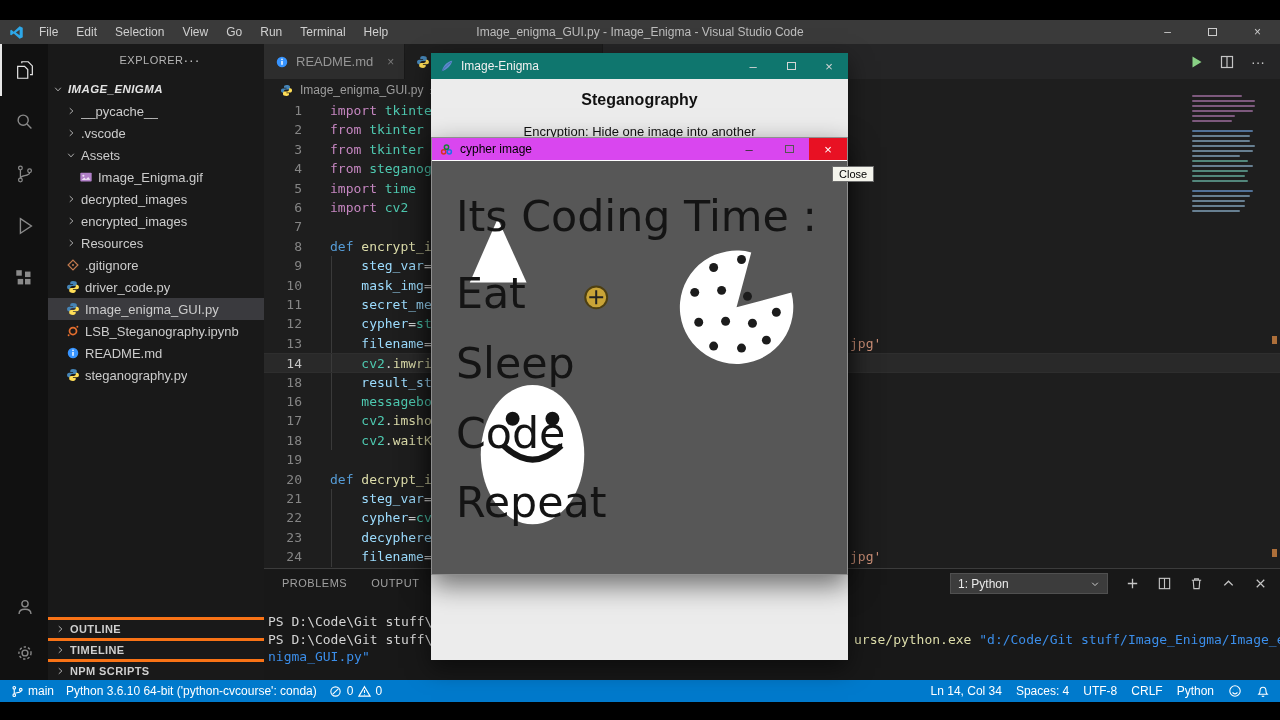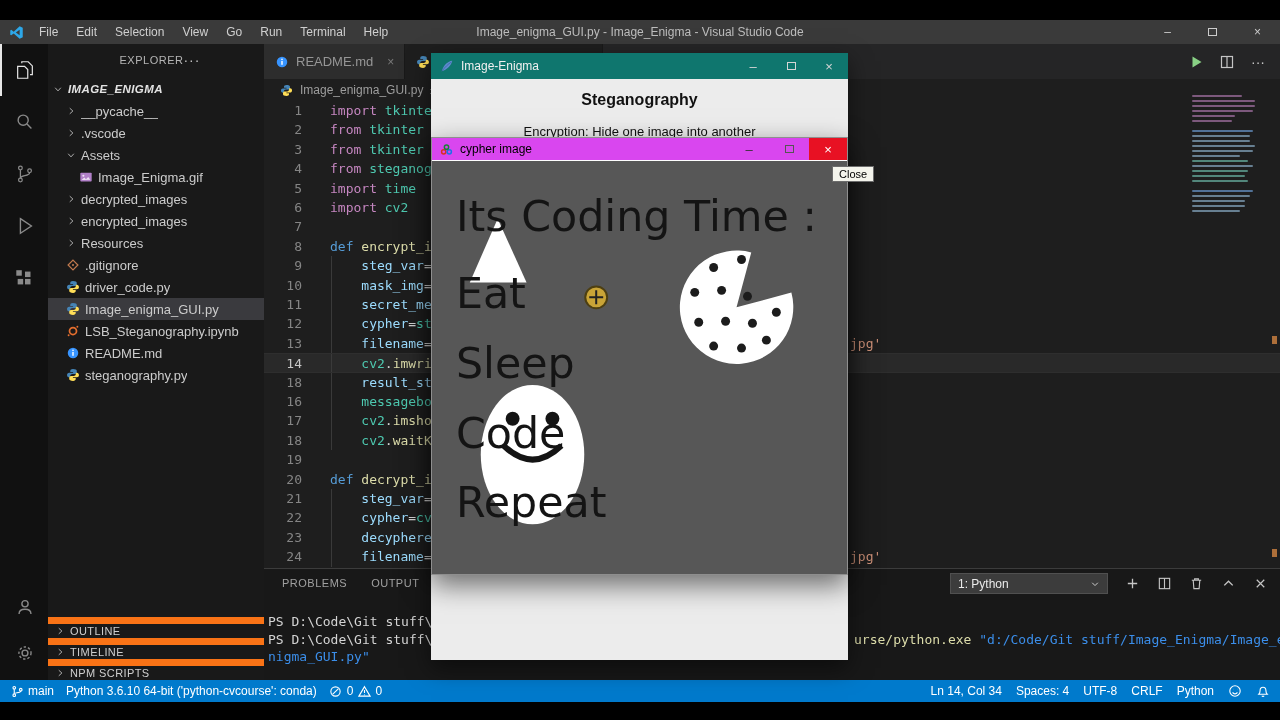--- a/index.html
+++ b/index.html
@@ -30,21 +30,21 @@
   .sb-header{height:32px;display:flex;align-items:center;justify-content:center;padding:0 12px 0 20px;font-size:11px;color:#b5b5b5;letter-spacing:.5px}
   .sb-more{color:#c0c0c0;font-size:14px;letter-spacing:1px}
   .tree{position:absolute;left:0;top:34px;right:0}
   .tree-row{height:22px;display:flex;align-items:center;font-size:13px;white-space:nowrap;cursor:default}
   .tree-row.selected{background:#3a3a3e}
   .tree-row.root .tree-label{font-weight:bold;font-size:11.5px;letter-spacing:.4px;color:#e3e3e3}
   .tree-label{margin-left:4px;overflow:hidden;text-overflow:ellipsis}
   .icon{display:inline-flex;align-items:center;justify-content:center;width:16px;height:16px;flex:0 0 auto}
   .chev{color:#b5b5b5;width:12px;display:inline-flex;justify-content:center}
   .bottom-sections{position:absolute;bottom:0;left:0;right:0}
-  .section-row{height:21px;display:flex;align-items:center;padding-left:6px;font-size:11px;font-weight:normal;color:#cfcfcf;letter-spacing:.4px;border-top:7px solid #f97316}
+  .section-row{height:21px;display:flex;align-items:center;padding-left:6px;font-size:11px;font-weight:bold;color:#cfcfcf;letter-spacing:.4px;border-top:3px solid #f97316}
   .section-row .tree-label{margin-left:4px}
 
   
   .editor-region{position:absolute;left:264px;top:24px;width:1016px;height:524px;background:#1e1e1e;overflow:hidden}
   .tabbar{position:absolute;left:0;top:0;right:0;height:35px;background:#252526;display:flex;align-items:stretch}
   .tab{display:flex;align-items:center;gap:6px;padding:0 10px;font-size:13px;background:#2d2d2d;color:#969696;border-right:1px solid #191919;white-space:nowrap}
   .tab.active{background:#1e1e1e;color:#e4e4e4}
   .tab-close{margin-left:8px;font-size:12px;color:#7a7a7a}
   .tab-actions{margin-left:auto;display:flex;align-items:center;gap:15px;padding-right:14px}
   .breadcrumb{position:absolute;left:0;top:35px;right:0;height:22px;display:flex;align-items:center;gap:6px;padding-left:14px;font-size:12px;color:#9d9d9d;background:#1e1e1e}

